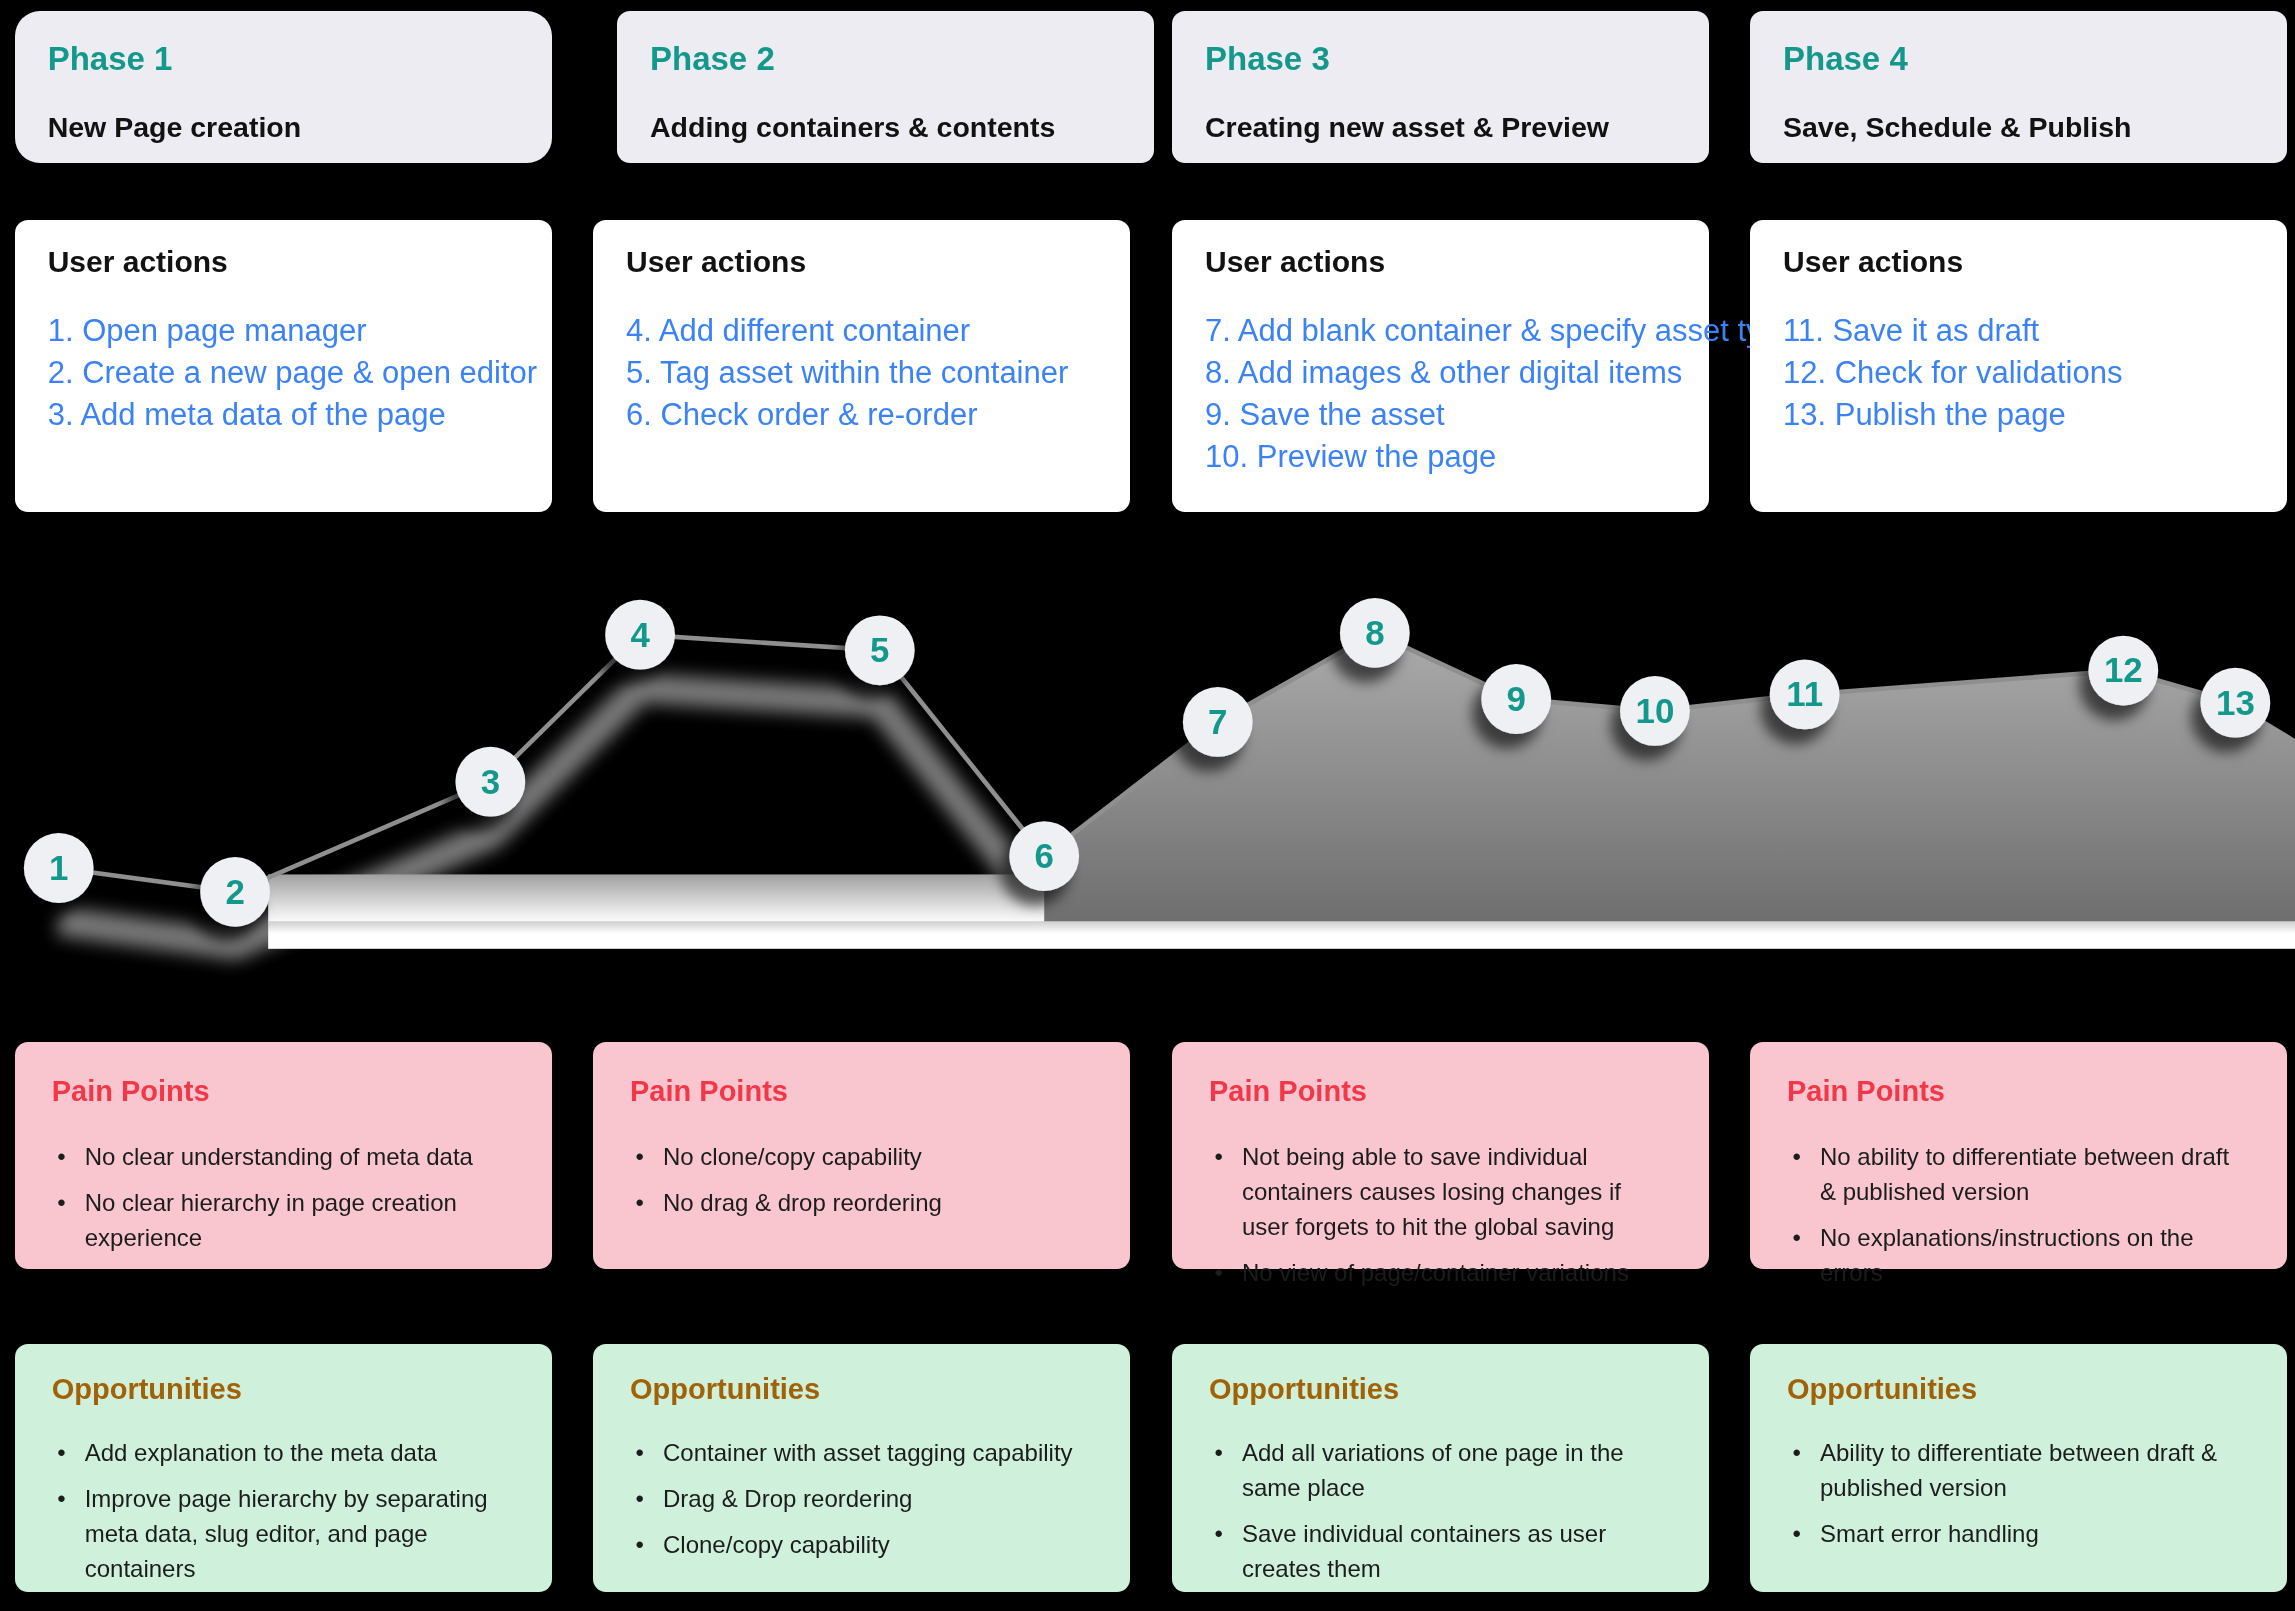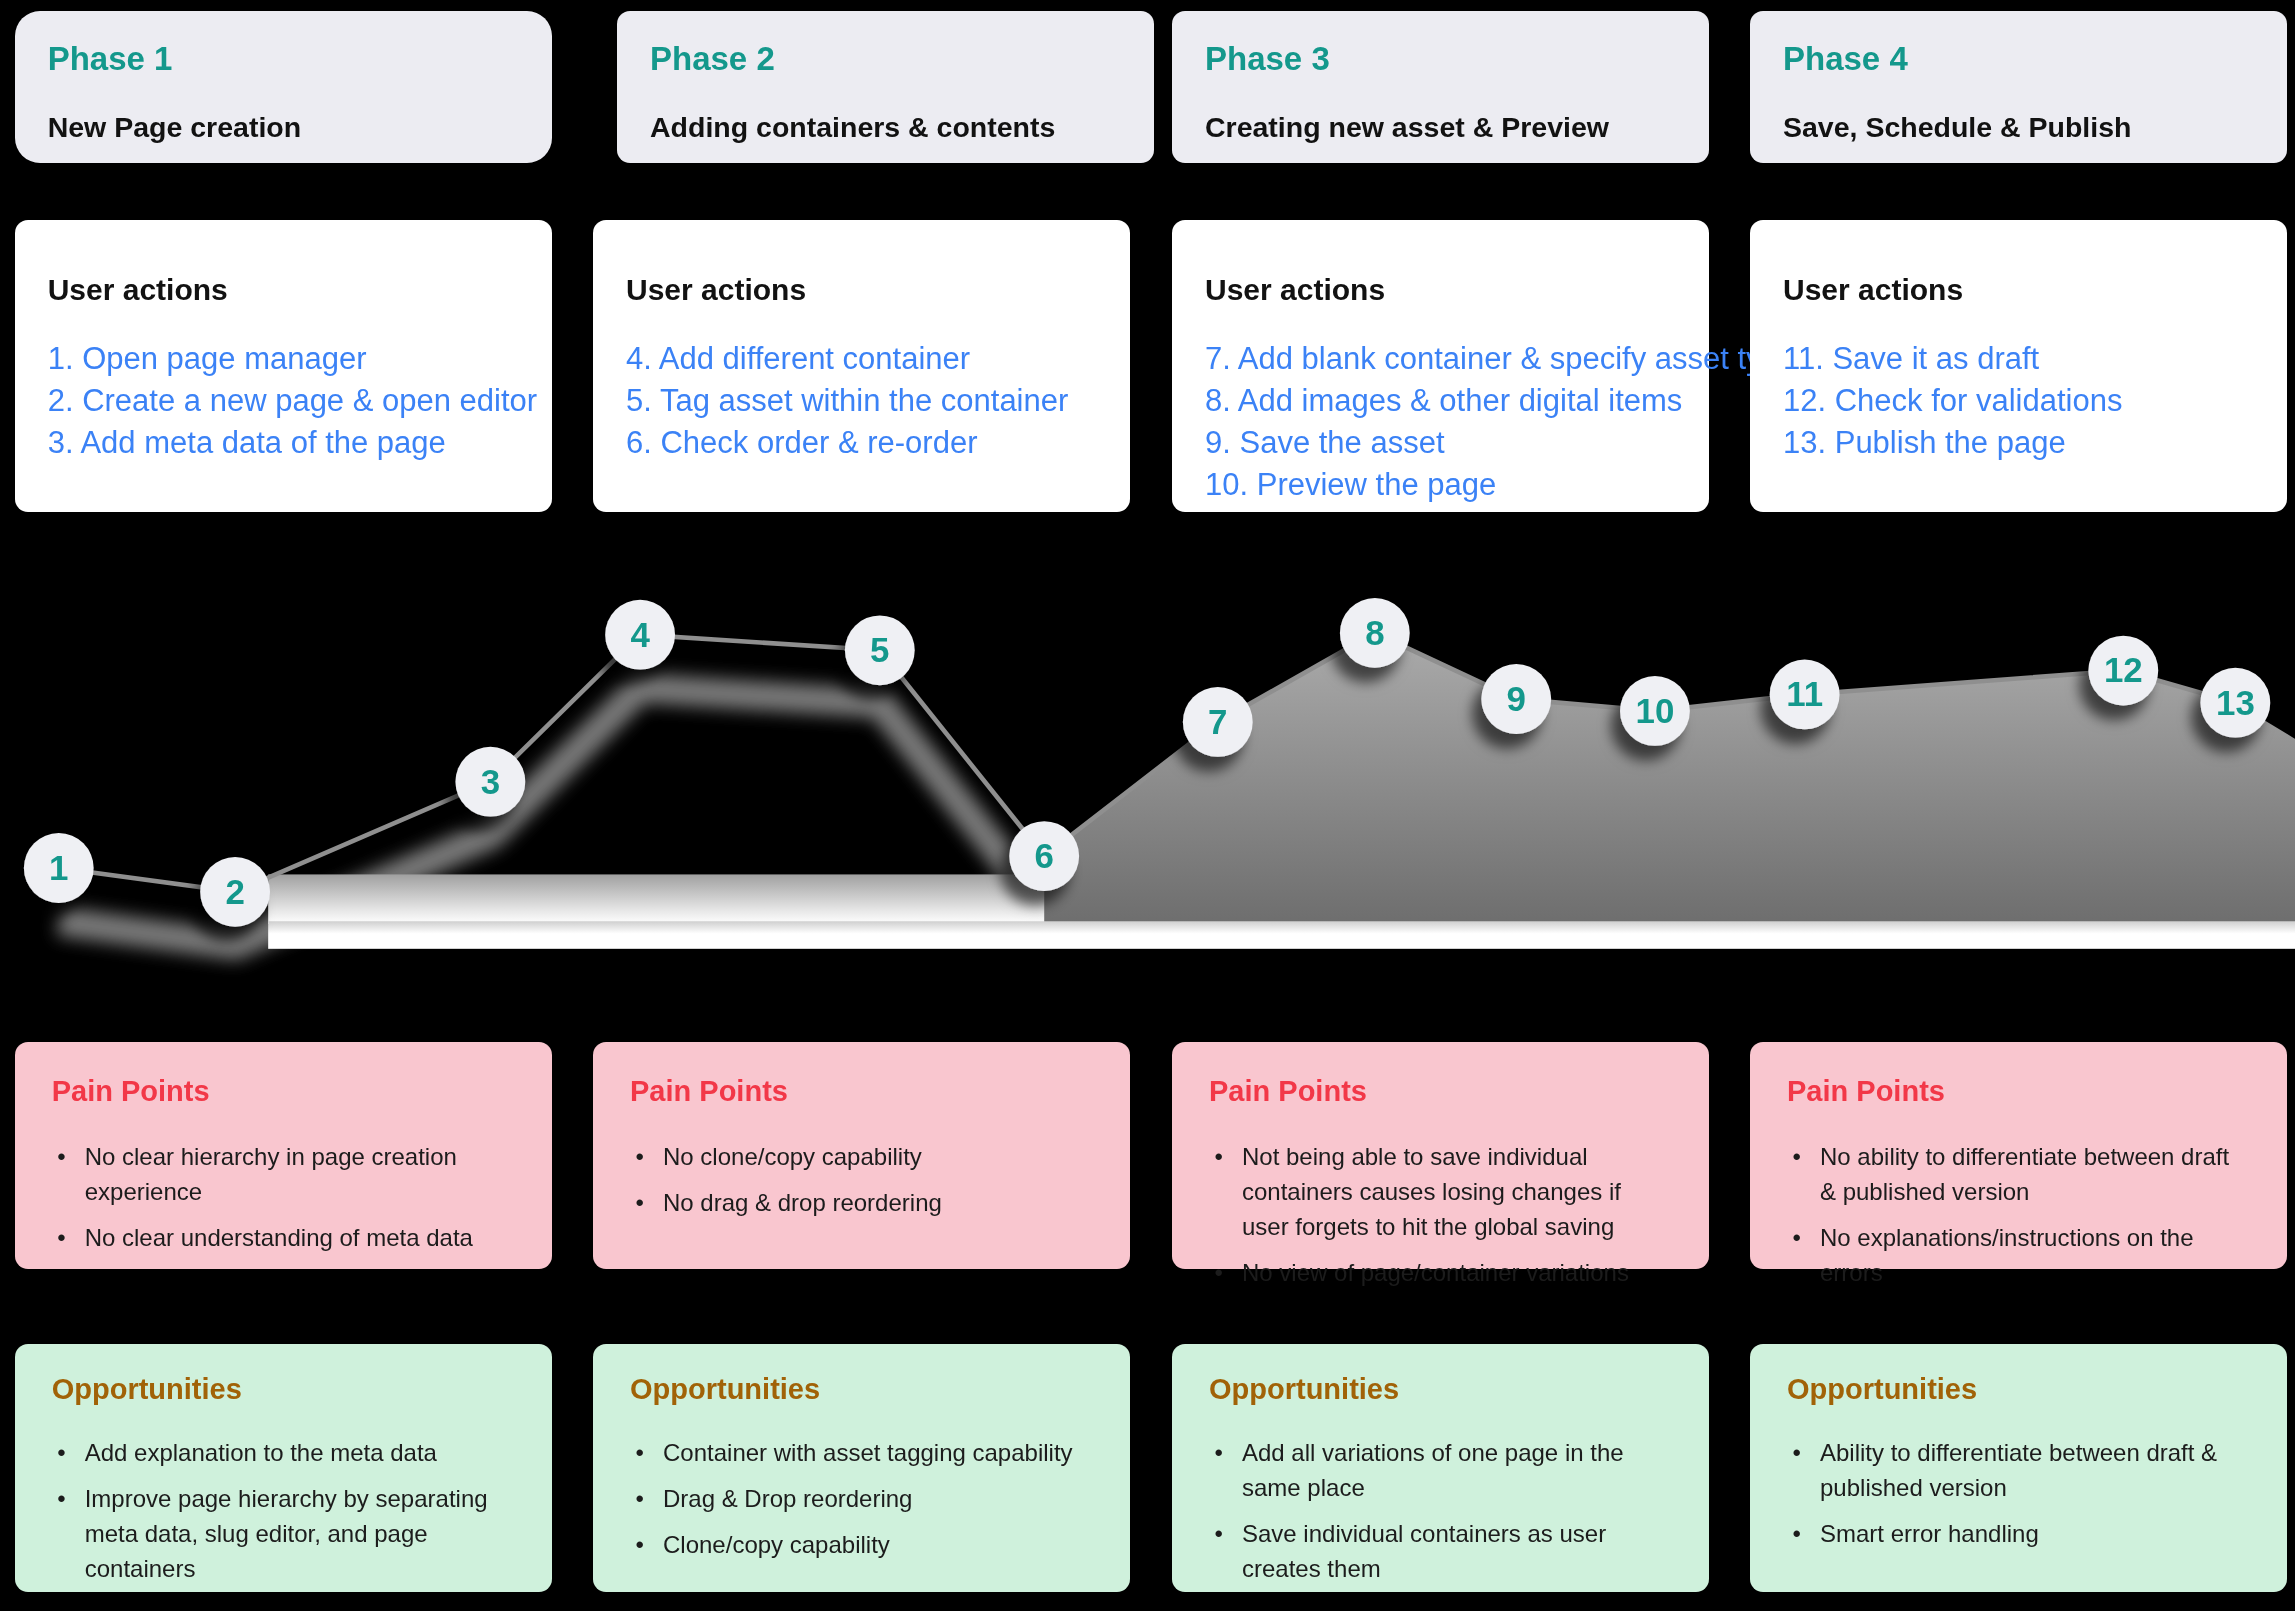--- a/index.html
+++ b/index.html
@@ -2,21 +2,21 @@
 <html style="font-size:14.7px"><head>
 <meta charset="utf-8">
 <style>
   html,body{margin:0;padding:0;background:#000;}
   body{width:2296px;height:1612px;position:relative;overflow:hidden;
        font-family:"Liberation Sans","DejaVu Sans",sans-serif;}
   .card{position:absolute;border-radius:13px;box-sizing:border-box;width:537px;}
   .header-card{background:#ececf2;top:11px;height:152px;padding:29px 33px;}
   .phase-title{color:#14988c;font-size:33px;font-weight:700;margin:0 0 33px 0;}
   .phase-subtitle{color:#121212;font-size:28.5px;font-weight:700;}
-  .actions-card{background:#ffffff;top:220px;height:292px;padding:53px 33px;}
+  .actions-card{background:#ffffff;top:220px;height:292px;padding:25px 33px;}
   .actions-card h3{font-size:30px;font-weight:700;margin:0 0 31px 0;color:#121212;}
   .action-item{font-size:31px;color:#3b82f6;line-height:42px;white-space:nowrap;}
   .pain-card{background:#f9c6cf;top:1042px;height:227px;padding:33px 37px 18.4px 37px;}
   .pain-card h3{color:#f23848;font-size:29px;font-weight:700;margin:0 0 31px 0;}
   .opp-card{background:#cff1dc;top:1344px;height:248px;padding:29px 37px 18.4px 37px;}
   .opp-card h3{color:#a16207;font-size:29px;font-weight:700;margin:0 0 29px 0;}
   ul.bullets{list-style:none;margin:0;padding:0;}
   ul.bullets li{position:relative;padding-left:33px;font-size:24px;line-height:35px;
                 color:#1c1c1c;margin-bottom:11px;}
   ul.bullets li::before{content:"\2022";position:absolute;left:5.5px;top:0;}
@@ -88,22 +88,22 @@
     </div>
     <div class="card actions-card" style="left: 14.7px;">
       <h3>User actions</h3>
       <div class="action-item">1. Open page manager</div>
       <div class="action-item">2. Create a new page &amp; open editor</div>
       <div class="action-item">3. Add meta data of the page</div>
     </div>
     <div class="card pain-card" style="left: 14.7px;">
       <h3>Pain Points</h3>
       <ul class="bullets">
+        <li>No clear understanding of meta data</li>
         <li>No clear hierarchy in page creation experience</li>
-        <li>No clear understanding of meta data</li>
       </ul>
     </div>
     <div class="card opp-card" style="left: 14.7px;">
       <h3>Opportunities</h3>
       <ul class="bullets">
         <li>Add explanation to the meta data</li>
         <li>Improve page hierarchy by separating meta data, slug editor, and page containers</li>
       </ul>
     </div>
     <div class="card header-card" style="left: 617px;">

